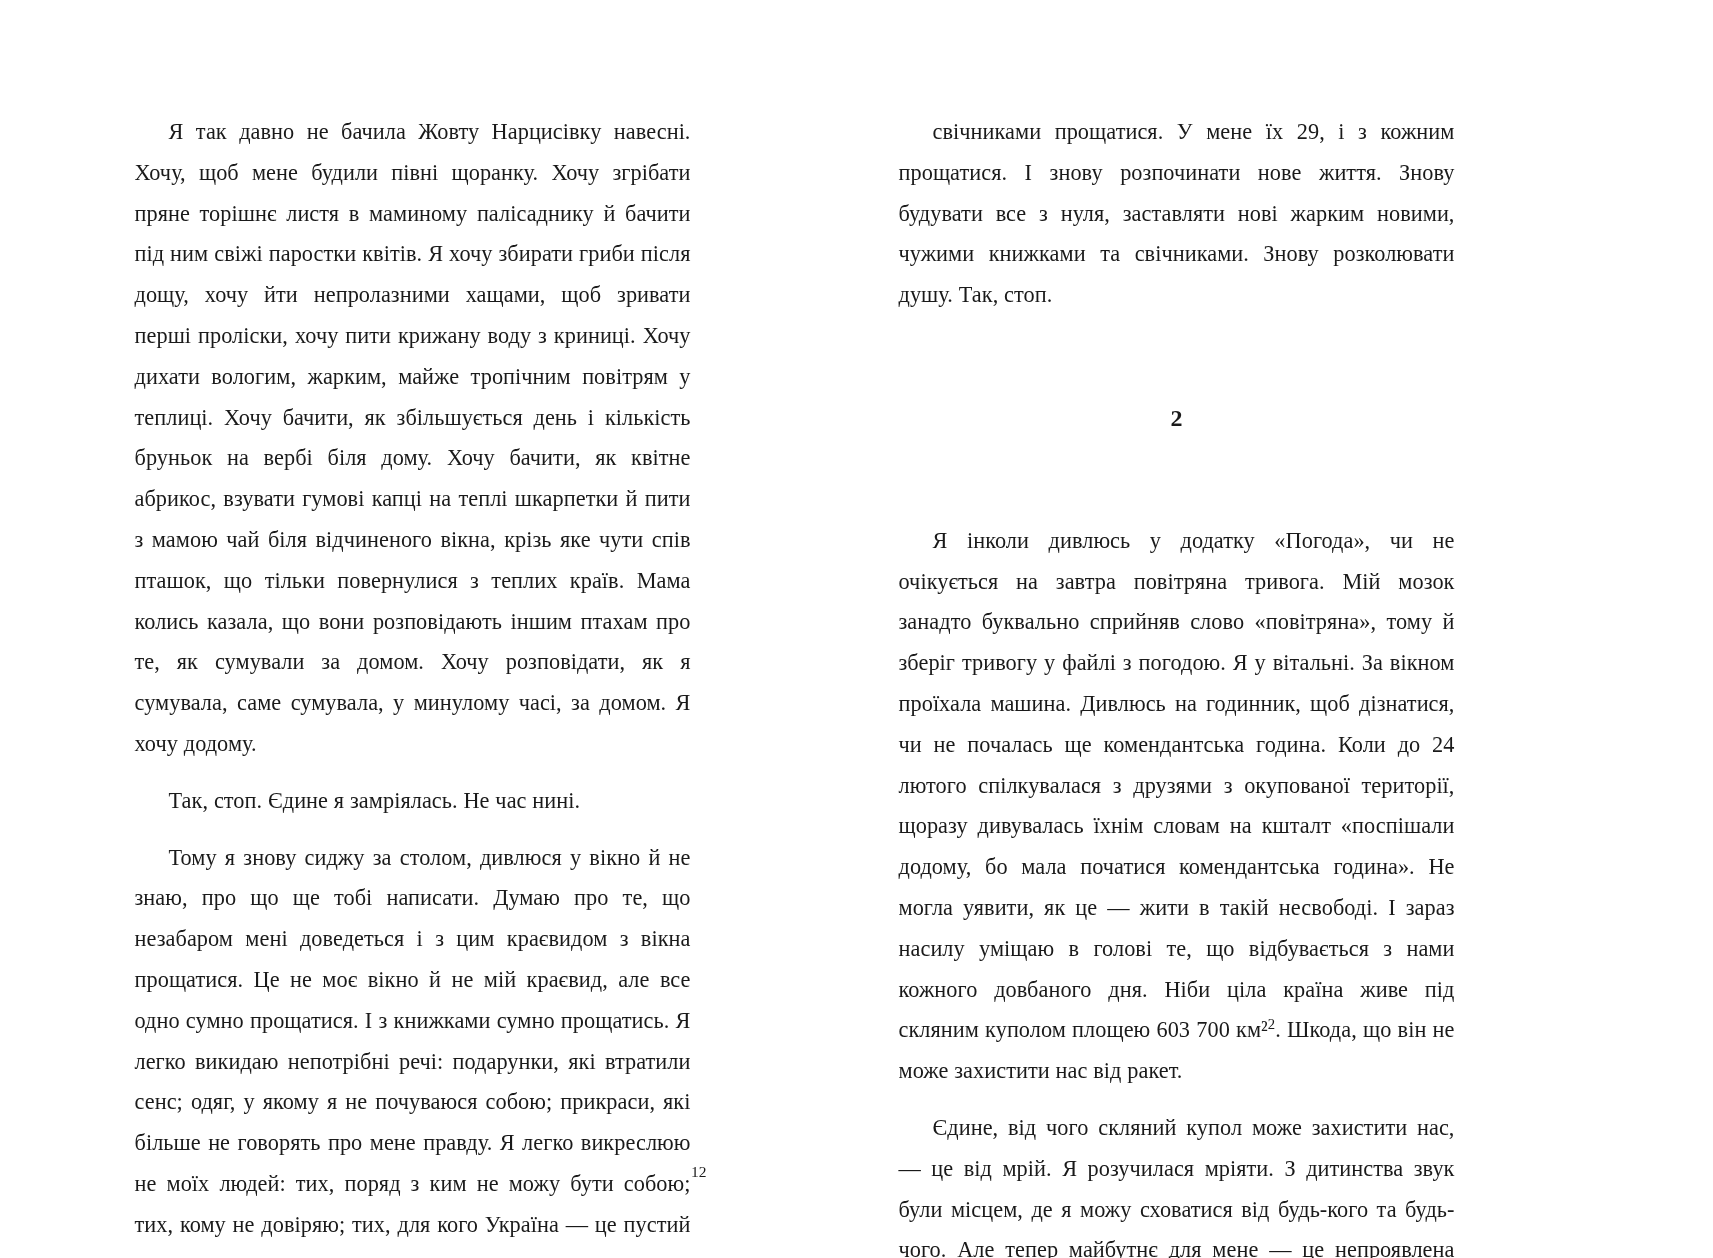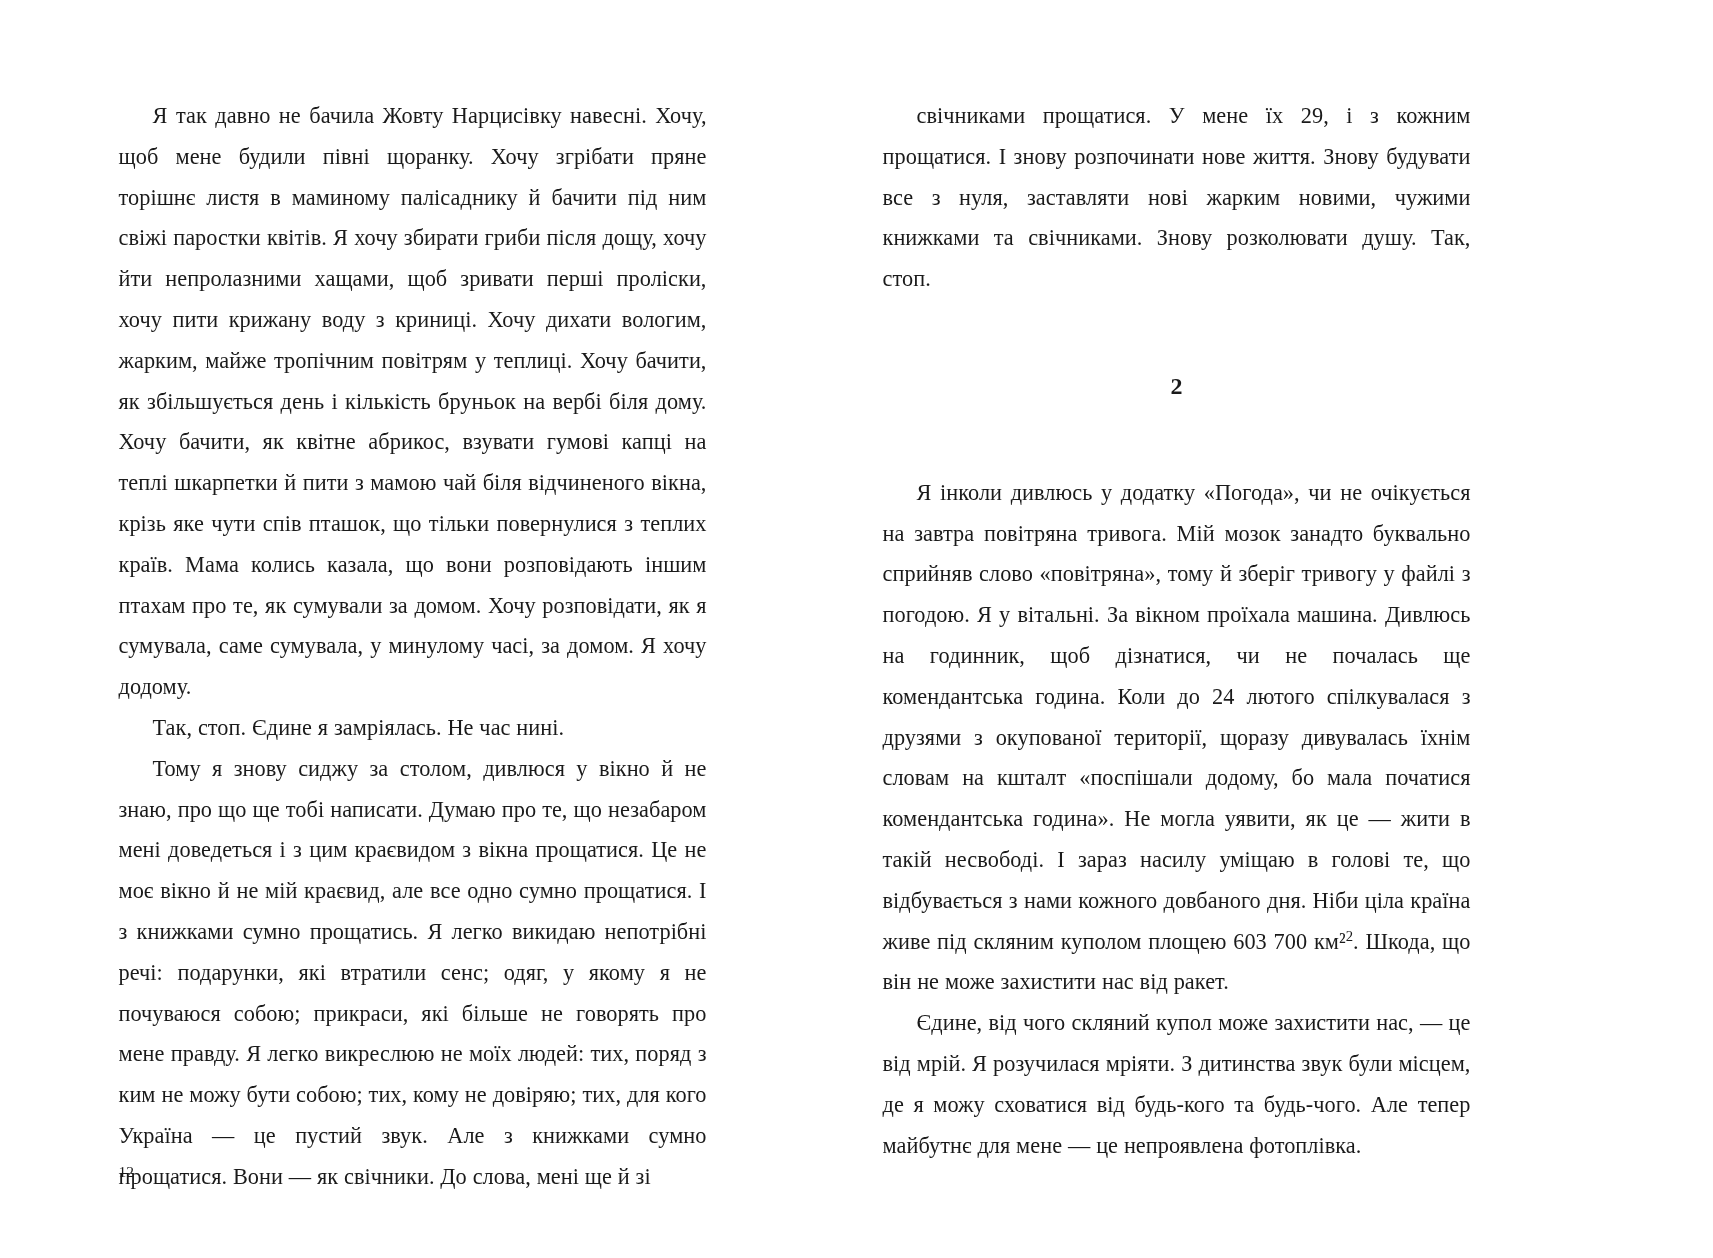--- a/index.html
+++ b/index.html
@@ -39,40 +39,40 @@
     width: 588px;
     font-size: 22.3px;
     line-height: 40.8px;
     text-align: justify;
     text-justify: inter-word;
     hyphens: none;
     letter-spacing: 0.05px;
     word-spacing: 0.2px;
   }
   .text-col p {
-    margin: 0;
+    margin: 16px;
     text-indent: 34px;
   }
   .chapter-num {
     text-align: center;
     font-weight: bold;
     font-size: 24px;
     line-height: 40.8px;
     margin: 0;
     padding-top: 66px;
     padding-bottom: 66px;
     width: 588px;
   }
   .folio {
     position: absolute;
     bottom: 76px;
     font-size: 15.5px;
     line-height: 20px;
     color: #1a1a1a;
-    text-align: left;
+    text-align: right;
   }
   .folio-left {
     left: 118px;
     width: 588px;
   }
   .folio-right {
     left: 26px;
     width: 588px;
   }
   sup {

